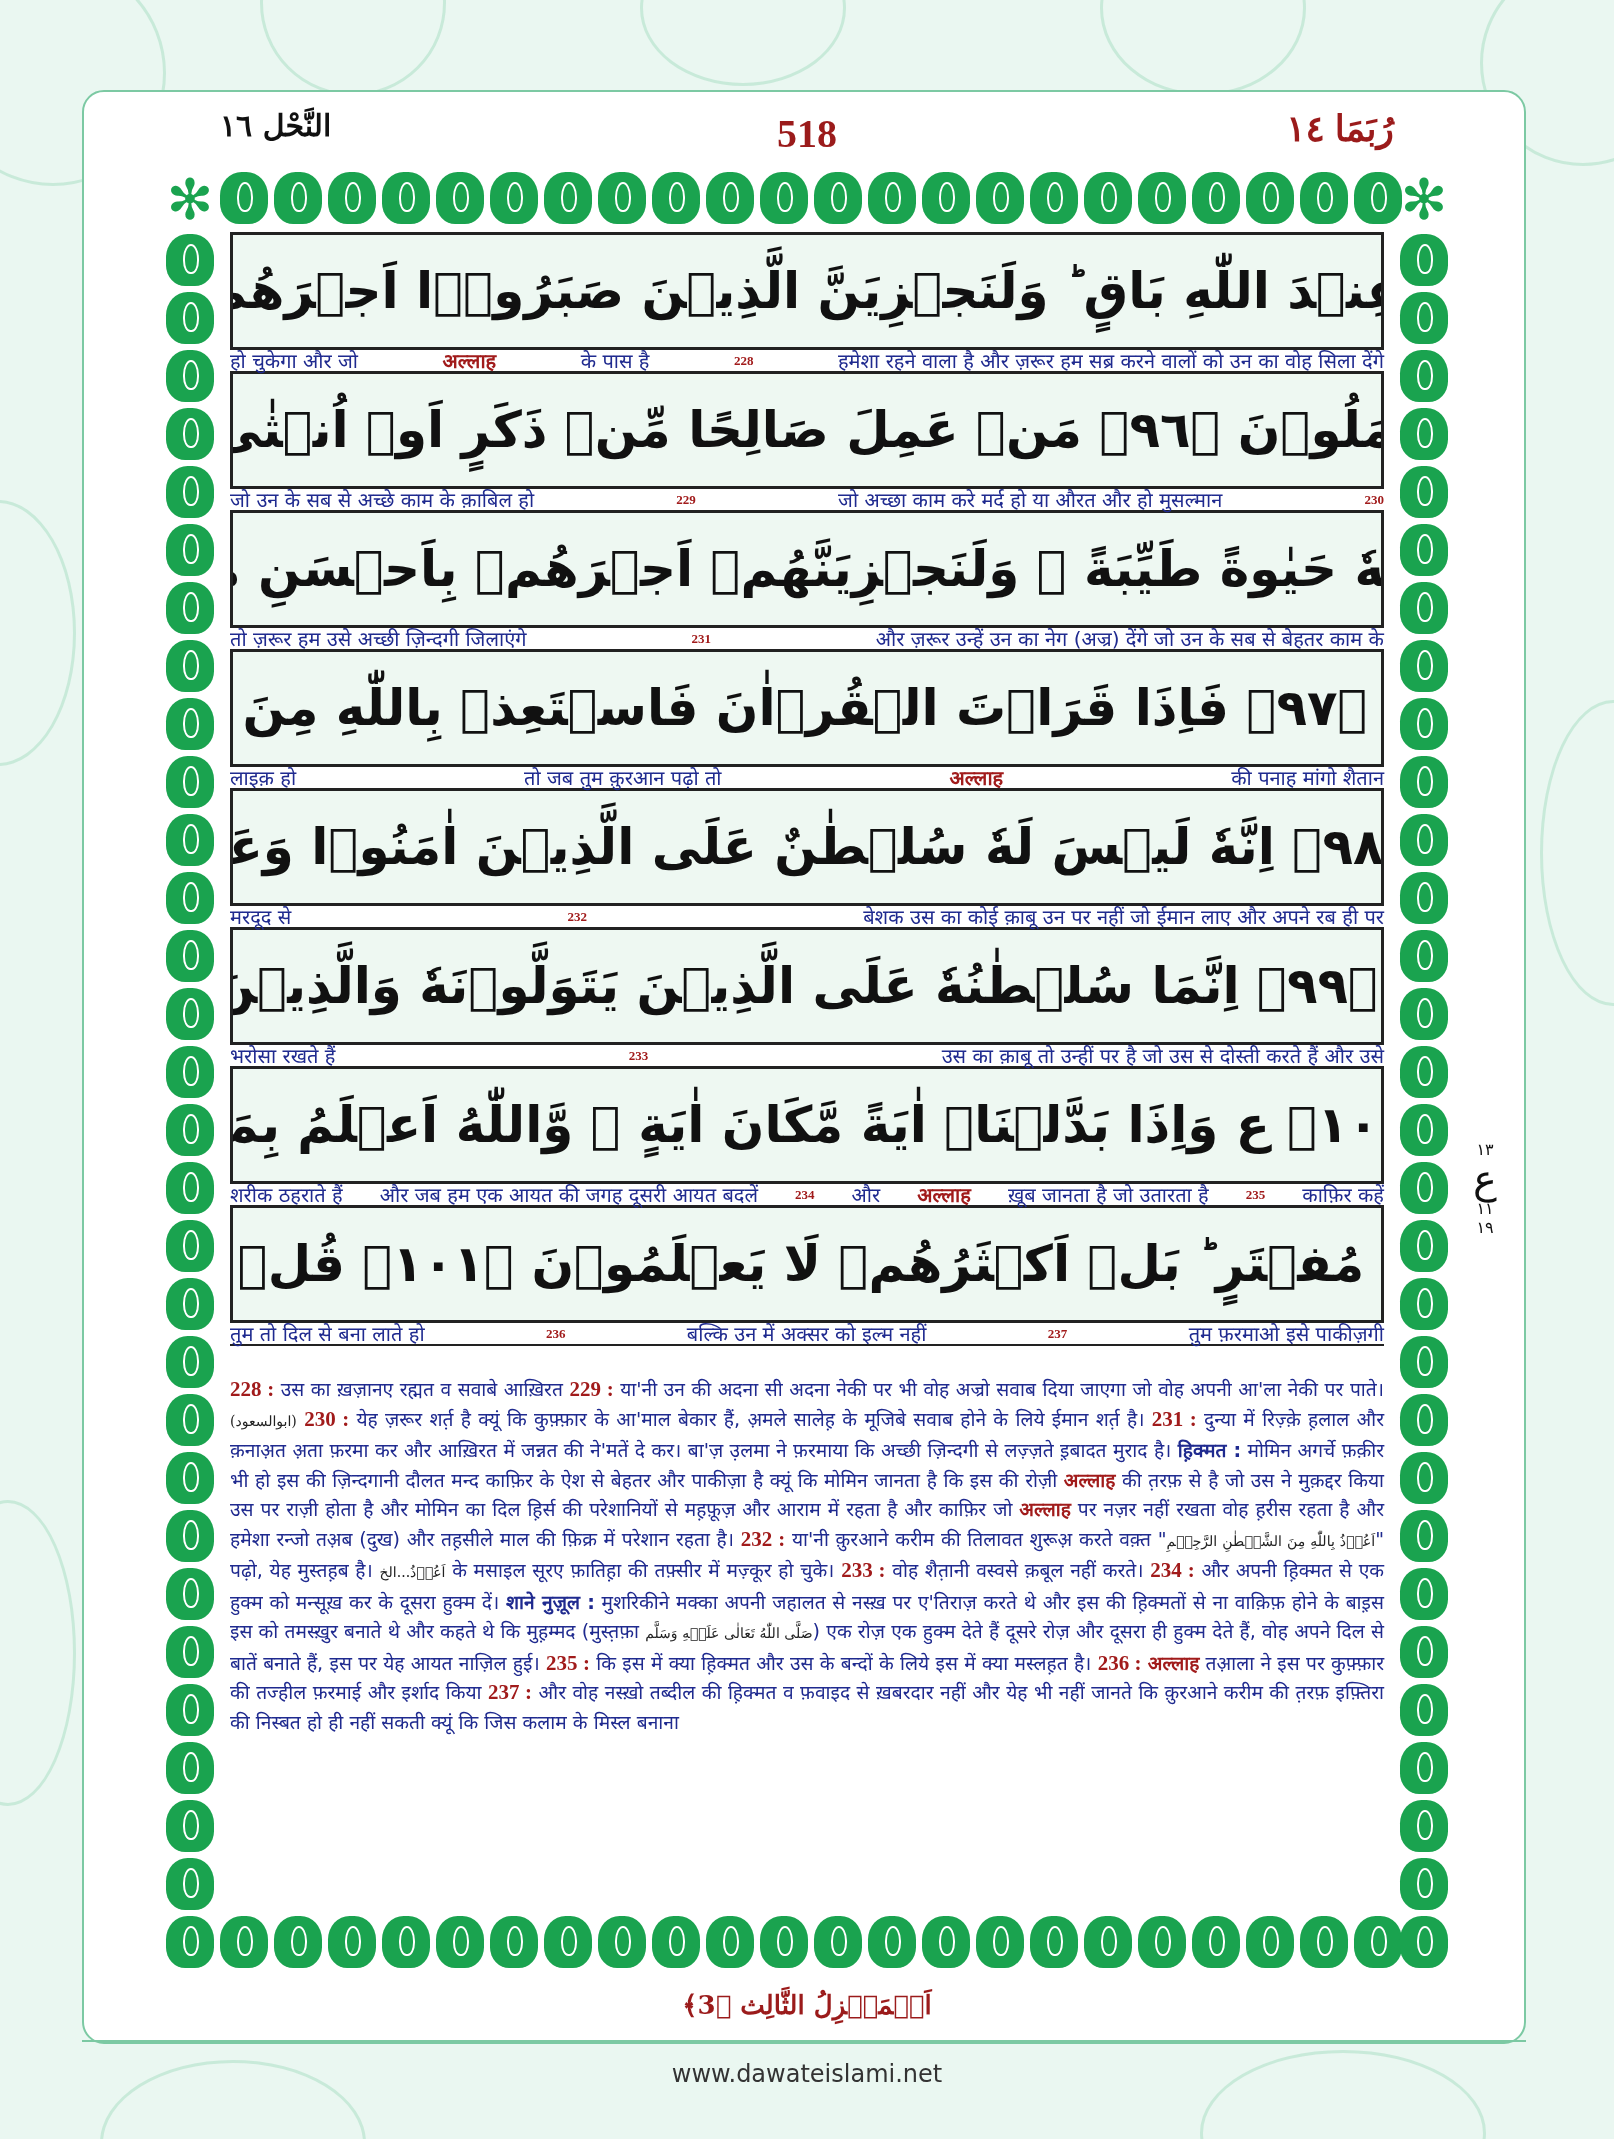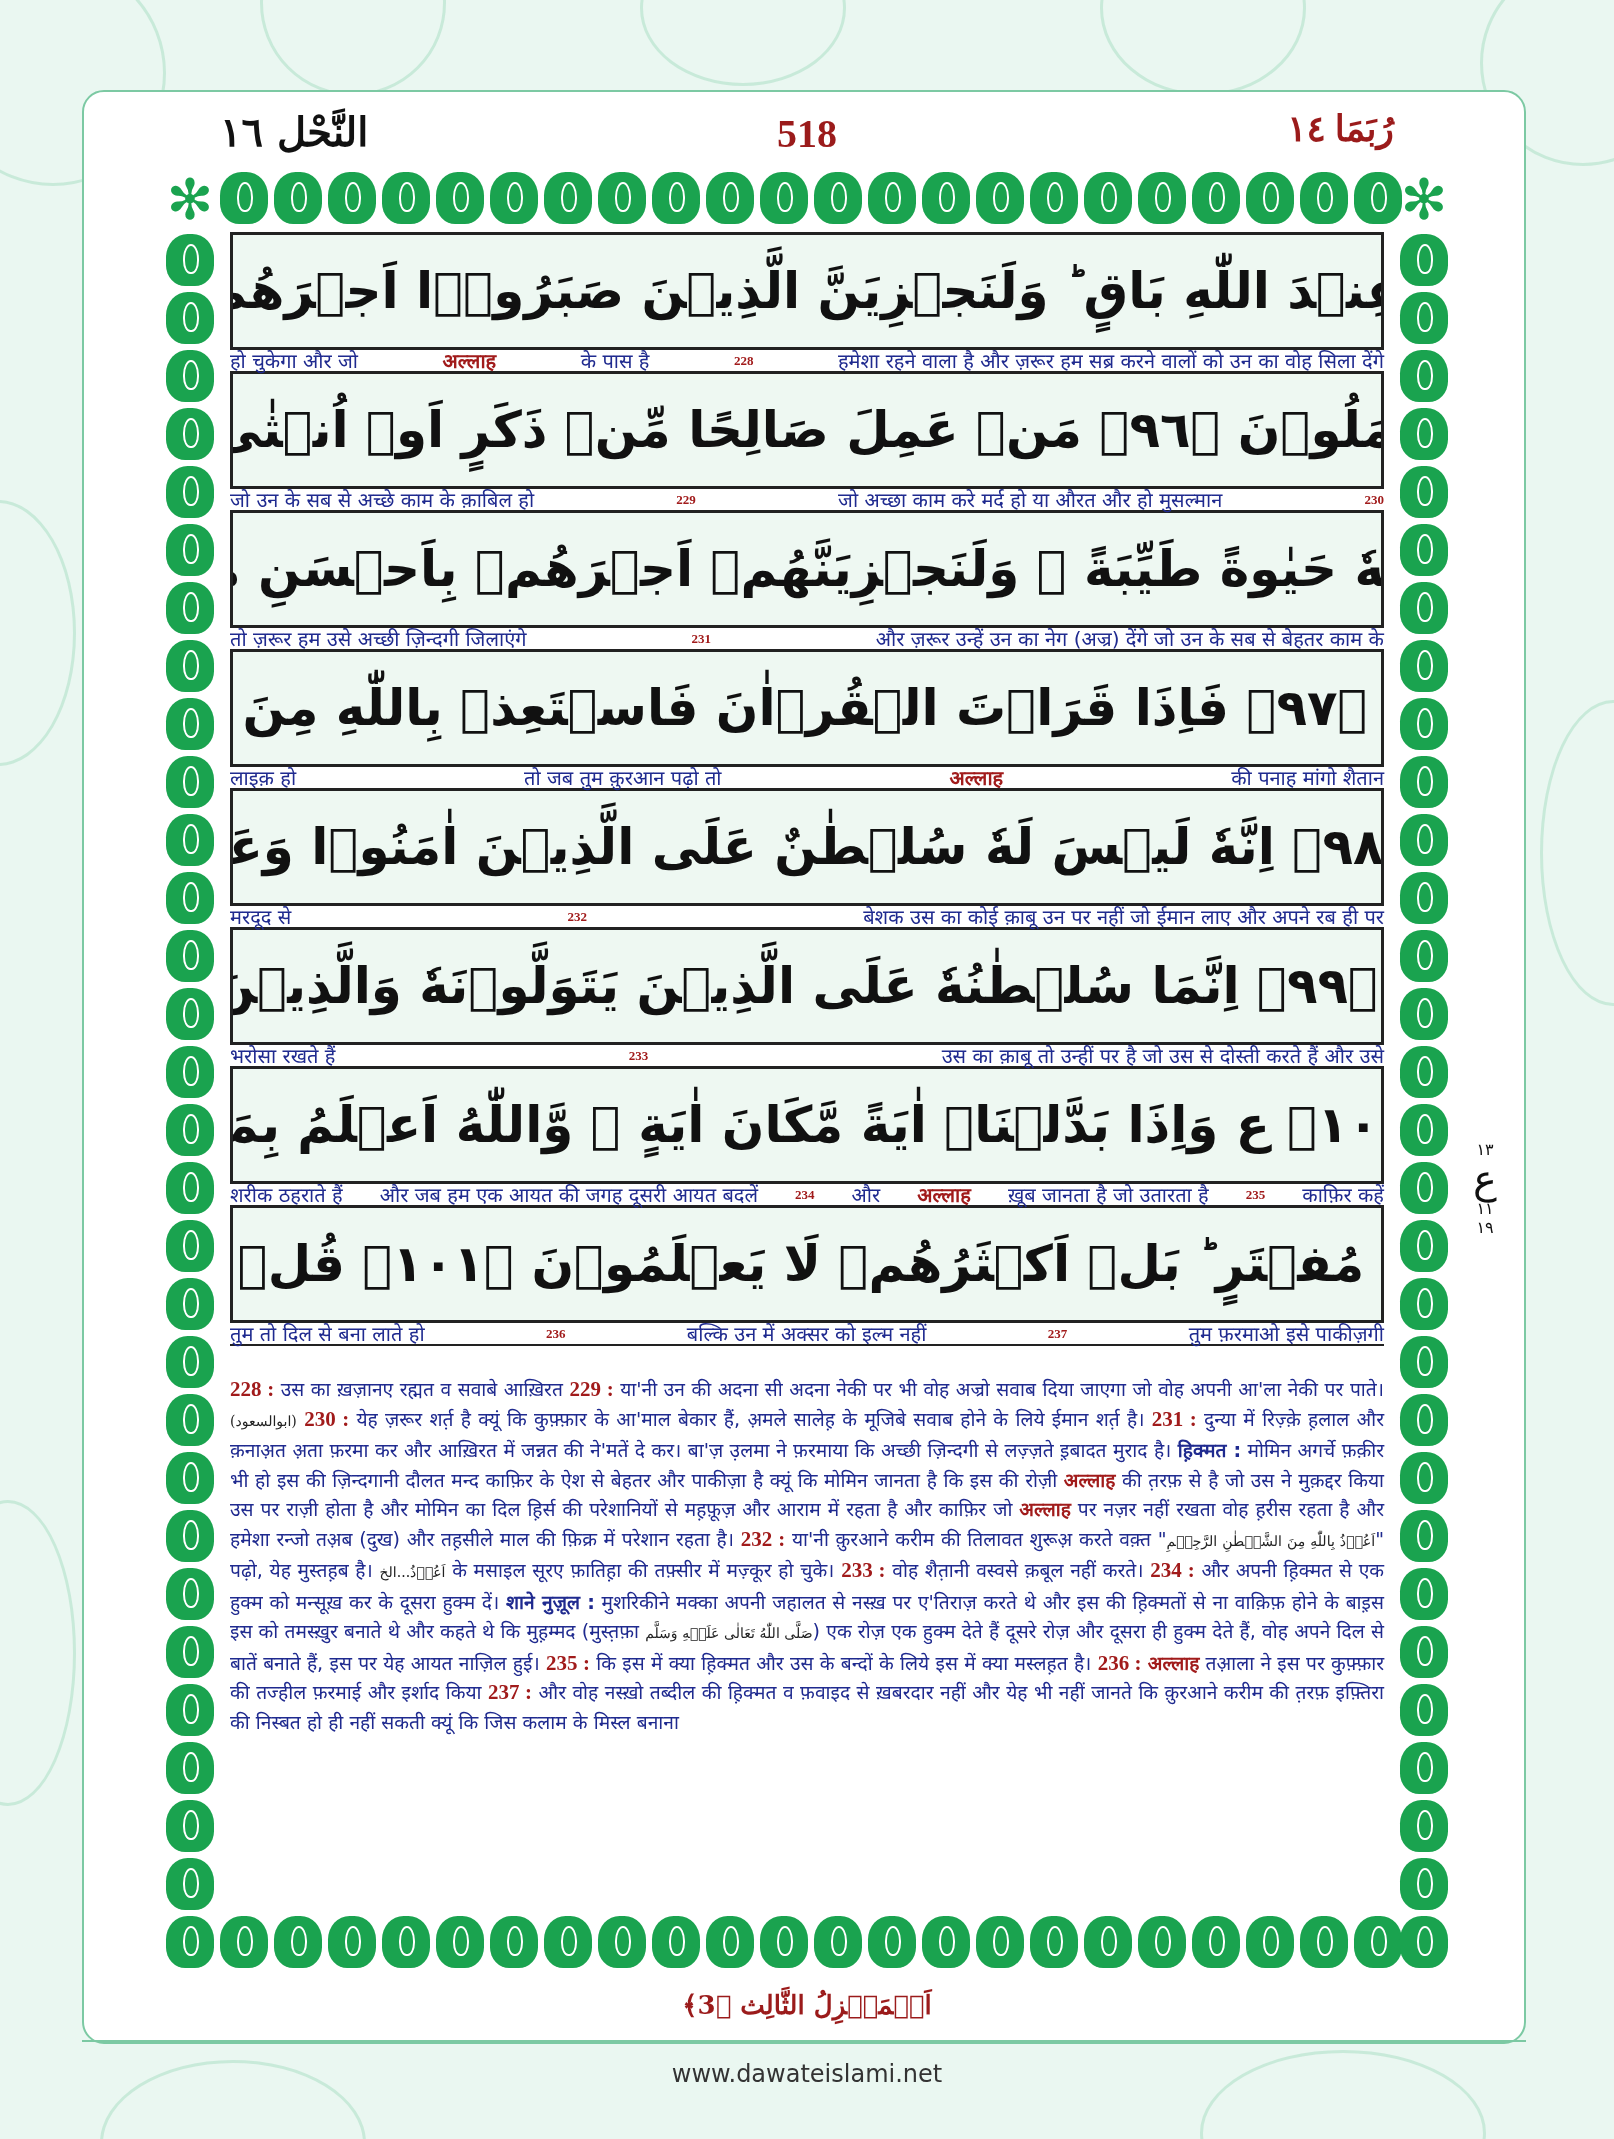--- a/index.html
+++ b/index.html
@@ -8,23 +8,23 @@
     background:#eaf7f1;
     font-family:"DejaVu Sans", sans-serif;
   }
   
   .bg-swirl { position:absolute; border:3px solid #bfe6d3; border-radius:50%; opacity:.8; }
   .page {
     position:absolute; left:82px; top:90px; width:1440px; height:1950px;
     background:#ffffff; border:2px solid #7cc9a3; border-radius:22px;
   }
   .hdr { position:absolute; top:108px; left:0; width:1614px; height:60px; }
-  .hdr-left { position:absolute; left:220px; top:0; font-family:"DejaVu Serif", serif; font-size:40px; font-weight:bold; color:#111; direction:rtl; }
+  .hdr-left { position:absolute; left:220px; top:0; font-family:"DejaVu Serif", serif; font-size:30px; font-weight:bold; color:#111; direction:rtl; }
   .hdr-center { position:absolute; left:0; width:1614px; text-align:center; top:2px; font-family:"Liberation Serif", serif; font-size:40px; font-weight:bold; color:#9b1b1b; }
-  .hdr-right { position:absolute; right:220px; top:0; font-family:Liberation Serif, serif; font-size:36px; font-weight:bold; color:#9b1b1b; direction:rtl; }
+  .hdr-right { position:absolute; right:220px; top:0; font-family:Liberation Sans, sans-serif; font-size:36px; font-weight:bold; color:#9b1b1b; direction:rtl; }
 
   
   .orn-row { position:absolute; display:flex; gap:6px; }
   .orn-col { position:absolute; display:flex; flex-direction:column; gap:6px; }
   .orn {
     width:48px; height:52px; background:#1aa34f;
     border-radius:45% 45% 40% 40%;
     position:relative;
   }
   .orn::after {

